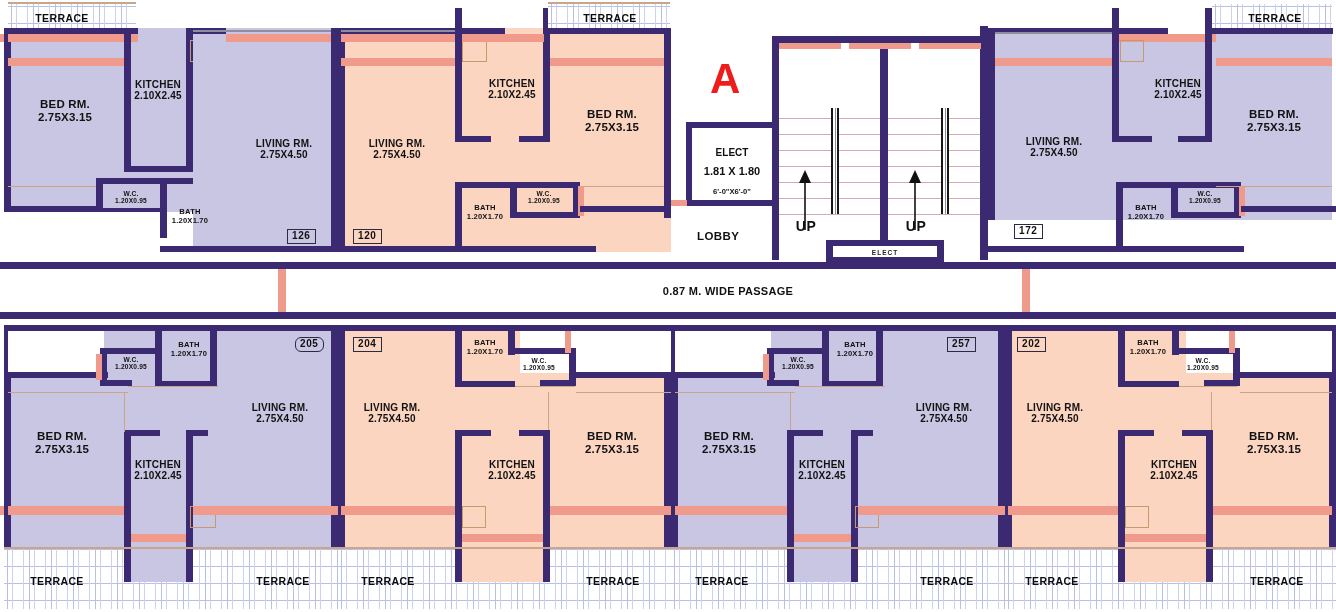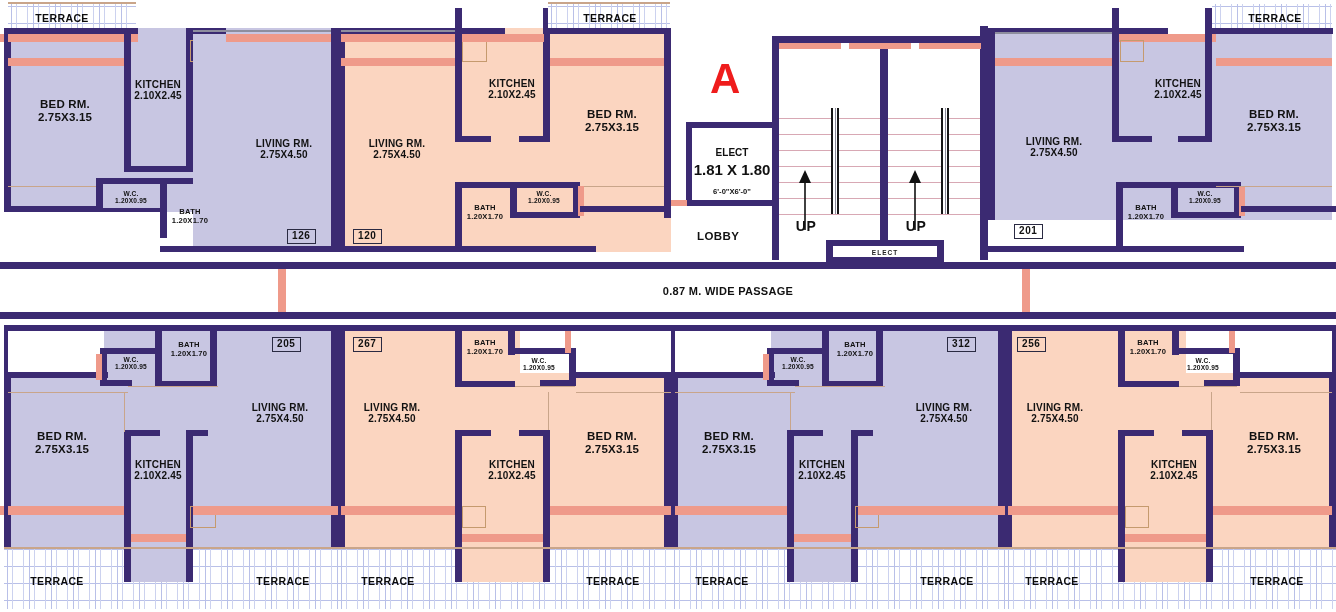--- a/index.html
+++ b/index.html
@@ -57,21 +57,21 @@
     line-height: 1.12;
     letter-spacing: 0.2px;
     white-space: nowrap;
     transform: translateX(-50%);
   }
   .lbl .dim { display: block; font-weight: bold; }
   .t13 { font-size: 11.5px; }
   .t11 { font-size: 10px; }
   .t9  { font-size: 7.6px; }
   .t8  { font-size: 6.6px; }
-  .t10 { font-size: 15px; }
+  .t10 { font-size: 11px; }
 
   .terr-lbl {
     position: absolute;
     font-size: 10.5px;
     font-weight: bold;
     color: #0b0b0b;
     letter-spacing: 0.4px;
     transform: translateX(-50%);
     white-space: nowrap;
     text-align: center;
@@ -367,21 +367,21 @@
     <span class="dim">2.75X3.15</span>
   </div>
   <div class="lbl t9" style="left:1146px;top:204px;">
     <span>BATH</span>
     <span class="dim">1.20X1.70</span>
   </div>
   <div class="lbl t8" style="left:1205px;top:190px;">
     <span>W.C.</span>
     <span class="dim">1.20X0.95</span>
   </div>
-  <div class="flatno" style="left:1014px;top:224px;">201</div>
+  <div class="flatno" style="left:1014px;top:224px;">172</div>
 
   <div class="abs wall" style="left:0px;top:262px;width:1336px;height:7px;"></div>
   <div class="abs wall" style="left:0px;top:312px;width:1336px;height:7px;"></div>
   <div class="abs fill-white" style="left:0px;top:269px;width:1336px;height:43px;"></div>
   <div class="abs beam" style="left:278px;top:269px;width:8px;height:43px;"></div>
   <div class="abs beam" style="left:1022px;top:269px;width:8px;height:43px;"></div>
   <div class="passage-lbl" style="left:728px;top:285px;">0.87 M. WIDE PASSAGE</div>
 
   <div class="abs fill-lav" style="left:8px;top:325px;width:330px;height:222px;"></div>
   <div class="abs wall" style="left:4px;top:325px;width:7px;height:222px;"></div>
@@ -433,21 +433,21 @@
     <span class="dim">2.75X4.50</span>
   </div>
   <div class="lbl t8" style="left:131px;top:356px;">
     <span>W.C.</span>
     <span class="dim">1.20X0.95</span>
   </div>
   <div class="lbl t9" style="left:189px;top:341px;">
     <span>BATH</span>
     <span class="dim">1.20X1.70</span>
   </div>
-  <div class="flatno" style="left:272px;top:337px;">205</div>
+  <div class="flatno" style="left:295px;top:337px;border-radius:6px;">205</div>
 
   <div class="abs fill-pch" style="left:341px;top:325px;width:330px;height:222px;"></div>
   <div class="abs wall" style="left:338px;top:325px;width:7px;height:222px;"></div>
   <div class="abs wall" style="left:341px;top:325px;width:330px;height:6px;"></div>
   <div class="abs wall" style="left:664px;top:325px;width:7px;height:222px;"></div>
   <div class="abs fill-white" style="left:520px;top:331px;width:151px;height:42px;"></div>
 
   <div class="abs wall" style="left:455px;top:325px;width:7px;height:62px;"></div>
   <div class="abs wall" style="left:508px;top:325px;width:7px;height:30px;"></div>
   <div class="abs wall" style="left:455px;top:381px;width:60px;height:6px;"></div>
@@ -492,21 +492,21 @@
     <span class="dim">2.75X3.15</span>
   </div>
   <div class="lbl t9" style="left:485px;top:339px;">
     <span>BATH</span>
     <span class="dim">1.20X1.70</span>
   </div>
   <div class="lbl t8" style="left:539px;top:357px;">
     <span>W.C.</span>
     <span class="dim">1.20X0.95</span>
   </div>
-  <div class="flatno" style="left:353px;top:337px;">267</div>
+  <div class="flatno" style="left:353px;top:337px;">204</div>
 
   <div class="abs fill-lav" style="left:675px;top:325px;width:330px;height:222px;"></div>
   <div class="abs wall" style="left:671px;top:325px;width:7px;height:222px;"></div>
   <div class="abs wall" style="left:671px;top:325px;width:334px;height:6px;"></div>
   <div class="abs wall" style="left:998px;top:325px;width:7px;height:222px;"></div>
   <div class="abs fill-white" style="left:675px;top:331px;width:96px;height:42px;"></div>
   <div class="abs wall" style="left:671px;top:372px;width:104px;height:6px;"></div>
 
   <div class="abs wall" style="left:767px;top:348px;width:7px;height:38px;"></div>
   <div class="abs wall" style="left:767px;top:348px;width:60px;height:6px;"></div>
@@ -551,21 +551,21 @@
     <span class="dim">2.75X4.50</span>
   </div>
   <div class="lbl t8" style="left:798px;top:356px;">
     <span>W.C.</span>
     <span class="dim">1.20X0.95</span>
   </div>
   <div class="lbl t9" style="left:855px;top:341px;">
     <span>BATH</span>
     <span class="dim">1.20X1.70</span>
   </div>
-  <div class="flatno" style="left:947px;top:337px;">312</div>
+  <div class="flatno" style="left:947px;top:337px;">257</div>
 
   <div class="abs fill-pch" style="left:1008px;top:325px;width:324px;height:222px;"></div>
   <div class="abs wall" style="left:1005px;top:325px;width:7px;height:222px;"></div>
   <div class="abs wall" style="left:1005px;top:325px;width:330px;height:6px;"></div>
   <div class="abs wall" style="left:1329px;top:325px;width:7px;height:222px;"></div>
   <div class="abs fill-white" style="left:1186px;top:331px;width:146px;height:42px;"></div>
 
   <div class="abs wall" style="left:1118px;top:325px;width:7px;height:62px;"></div>
   <div class="abs wall" style="left:1172px;top:325px;width:7px;height:30px;"></div>
   <div class="abs wall" style="left:1118px;top:381px;width:61px;height:6px;"></div>
@@ -610,18 +610,18 @@
     <span class="dim">2.75X3.15</span>
   </div>
   <div class="lbl t9" style="left:1148px;top:339px;">
     <span>BATH</span>
     <span class="dim">1.20X1.70</span>
   </div>
   <div class="lbl t8" style="left:1203px;top:357px;">
     <span>W.C.</span>
     <span class="dim">1.20X0.95</span>
   </div>
-  <div class="flatno" style="left:1017px;top:337px;">256</div>
+  <div class="flatno" style="left:1017px;top:337px;">202</div>
 
   <div class="abs beam" style="left:0px;top:34px;width:4px;height:8px;"></div>
   <div class="abs beam" style="left:0px;top:506px;width:4px;height:9px;"></div>
 
 </div>
 
 </body></html>

